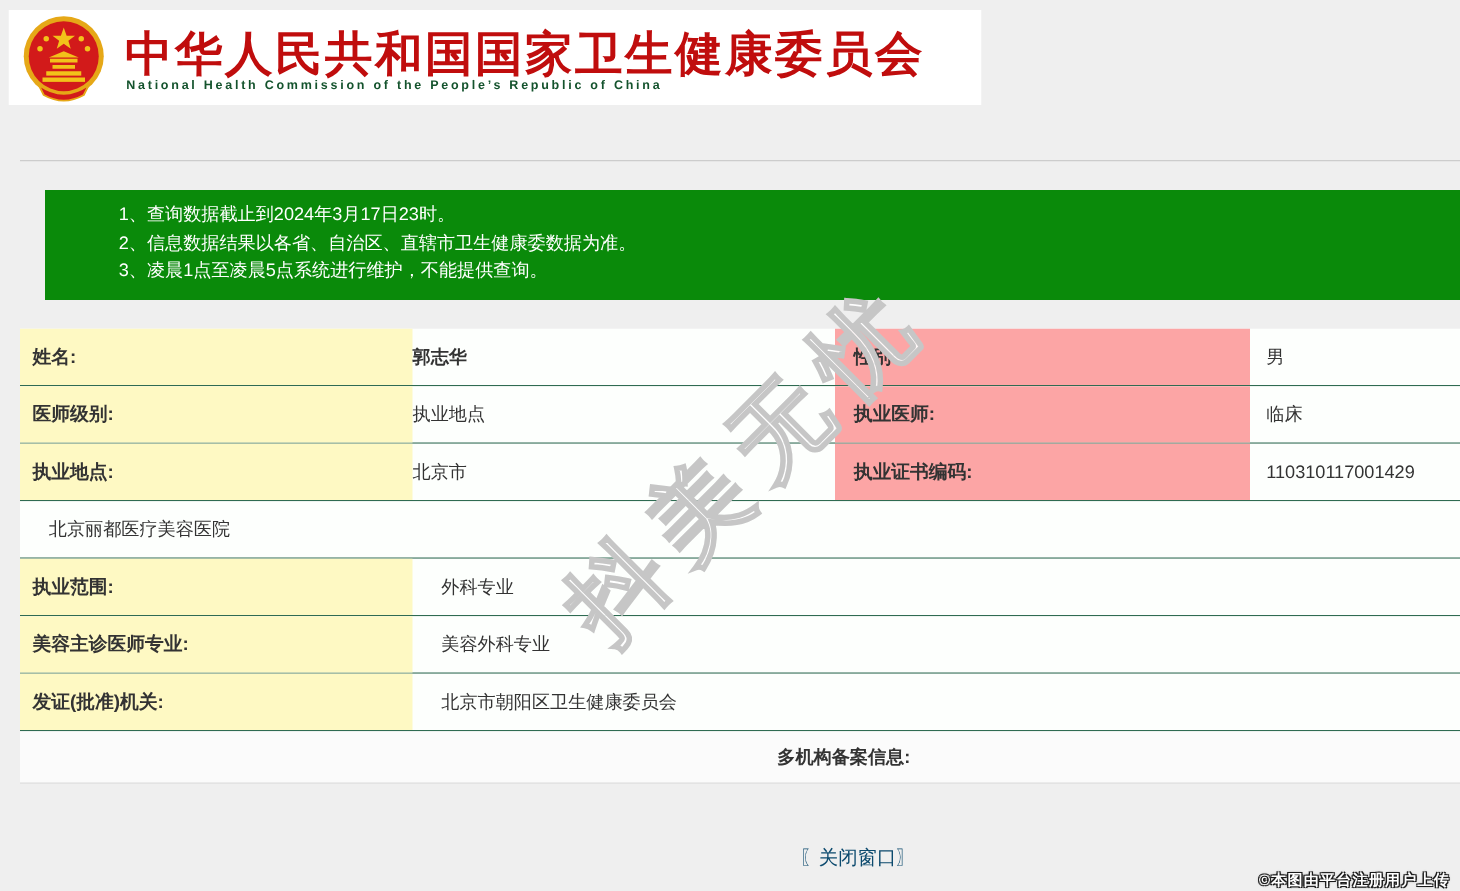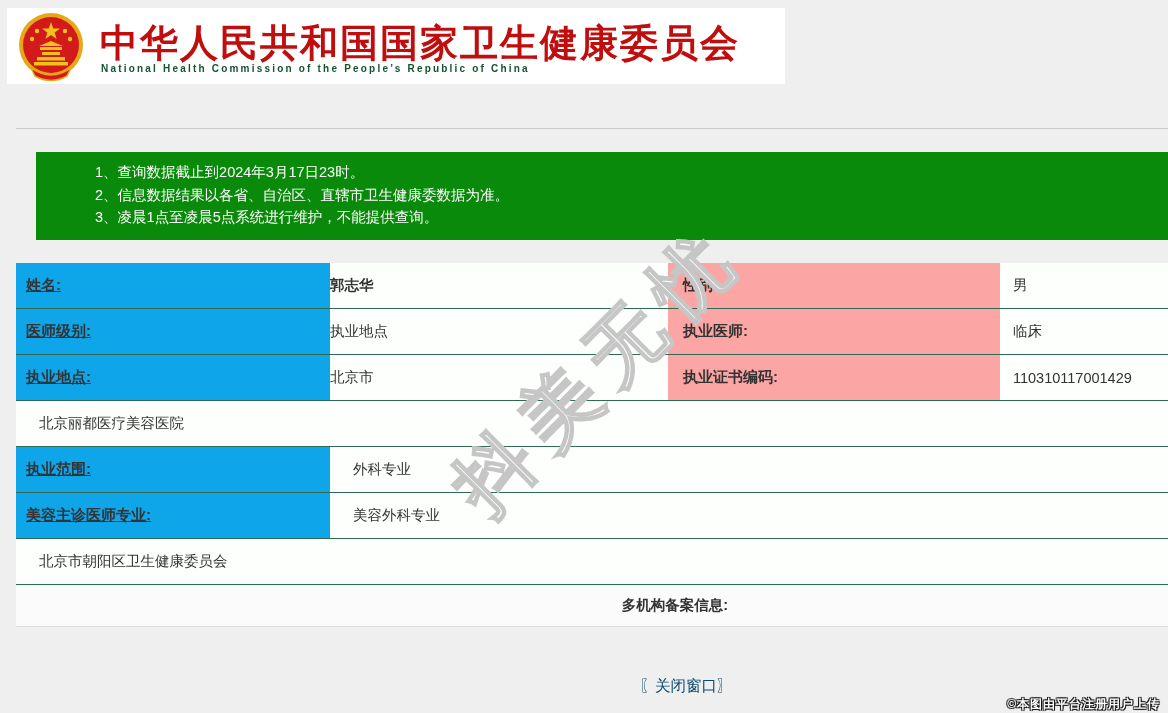--- a/index.html
+++ b/index.html
@@ -40,21 +40,21 @@
   }
 
   
   .rec-table { position:absolute; left:16px; top:263px; width:1318px; }
   .row {
     display:flex; height:46px; align-items:stretch;
     background:#fdfffd; border-bottom:1px solid #2f6b52;
     font-size:14.5px;
   }
   .cell { display:flex; align-items:center; }
-  .lbl  { width:314px; background:#0ea5e9; padding-left:10px; font-weight:bold; font-size:15px;text-decoration:underline; }
+  .lbl  { width:314px; background:#fef9c3; padding-left:10px; font-weight:bold; font-size:15px; }
   .val1 { width:338px; }
   .lbl2 { width:332px; background:#fca5a5; padding-left:15px; font-weight:bold; font-size:15px; }
   .val2 { flex:1; padding-left:13px; }
   .valwide { flex:1; padding-left:23px; }
   .strong { font-weight:bold; }
 
   .multi-org-row {
     height:42px; background:#fbfbfb; border-bottom:1px solid #dcdcdc;
     display:flex; align-items:center; justify-content:center;
     font-weight:bold; font-size:14.5px;
@@ -149,20 +149,21 @@
         <div class="cell lbl">执业范围:</div>
         <div class="cell valwide">外科专业</div>
       </div>
 
       <div class="row">
         <div class="cell lbl">美容主诊医师专业:</div>
         <div class="cell valwide">美容外科专业</div>
       </div>
 
       <div class="row">
+        <div class="cell lbl">发证(批准)机关:</div>
         <div class="cell valwide">北京市朝阳区卫生健康委员会</div>
       </div>
 
       <div class="multi-org-row">
         <span>多机构备案信息:</span>
       </div>
     </div>
 
     <div class="close-row">
       <a>〖关闭窗口〗</a>

